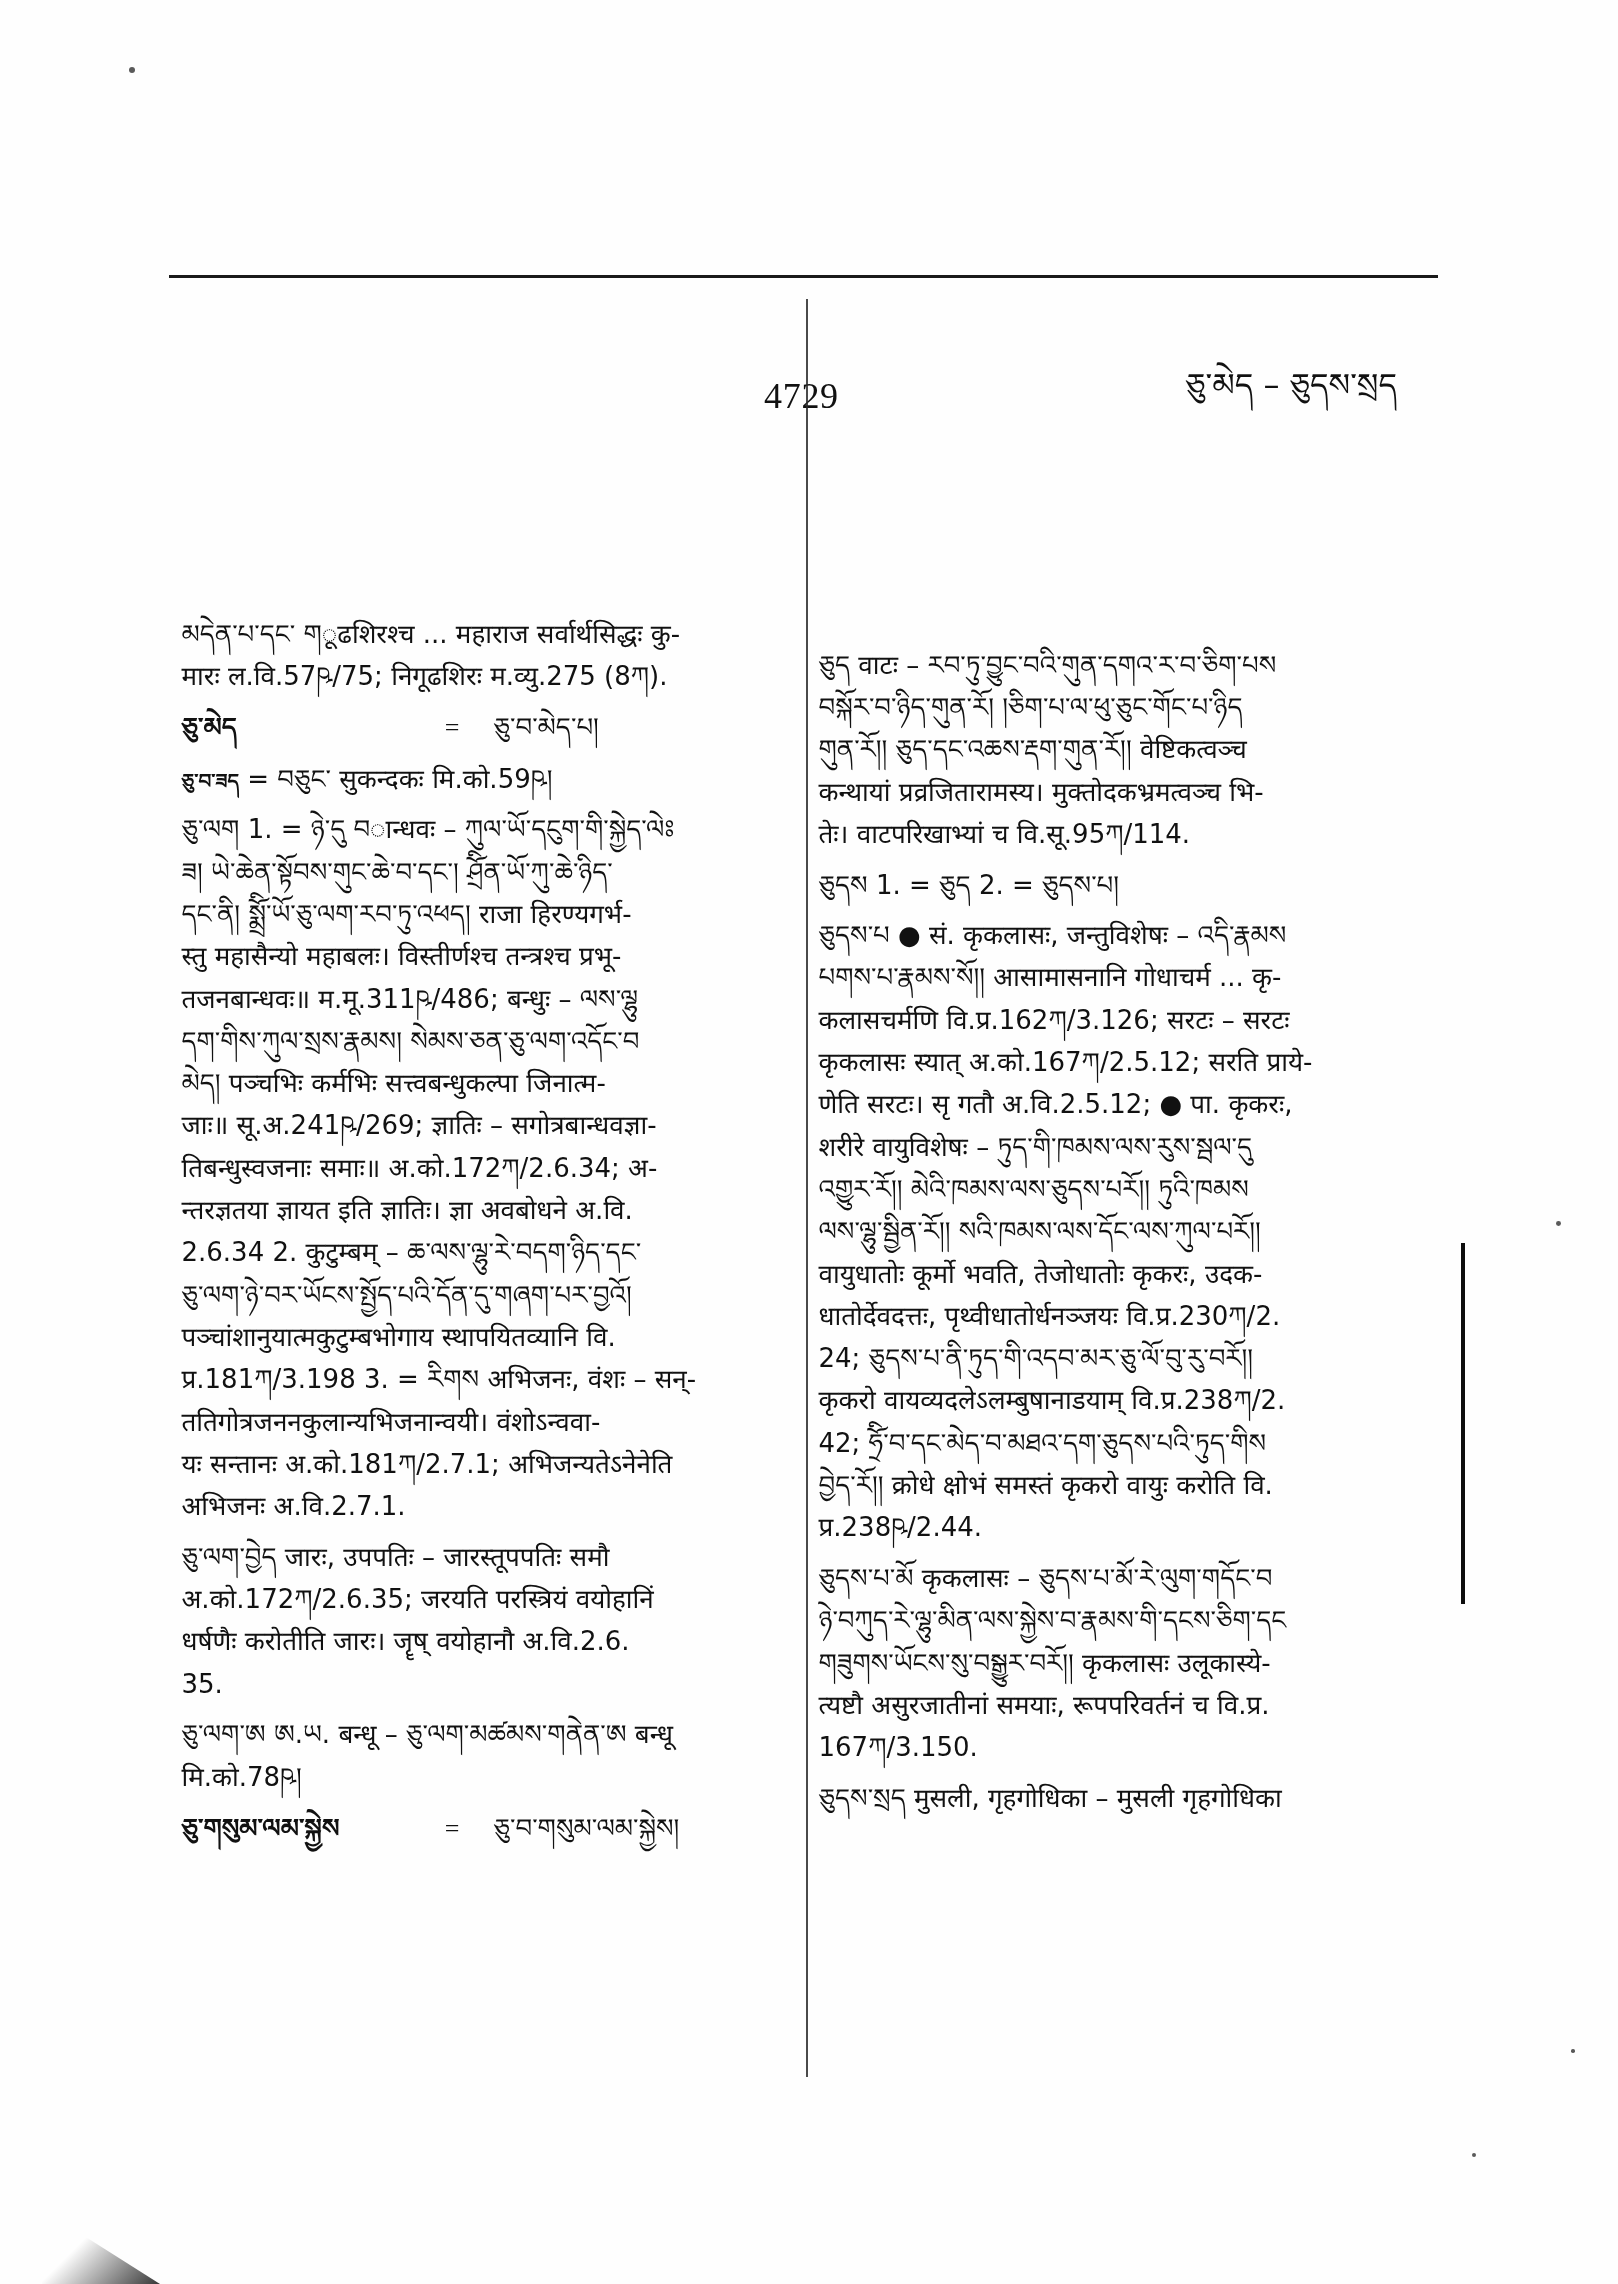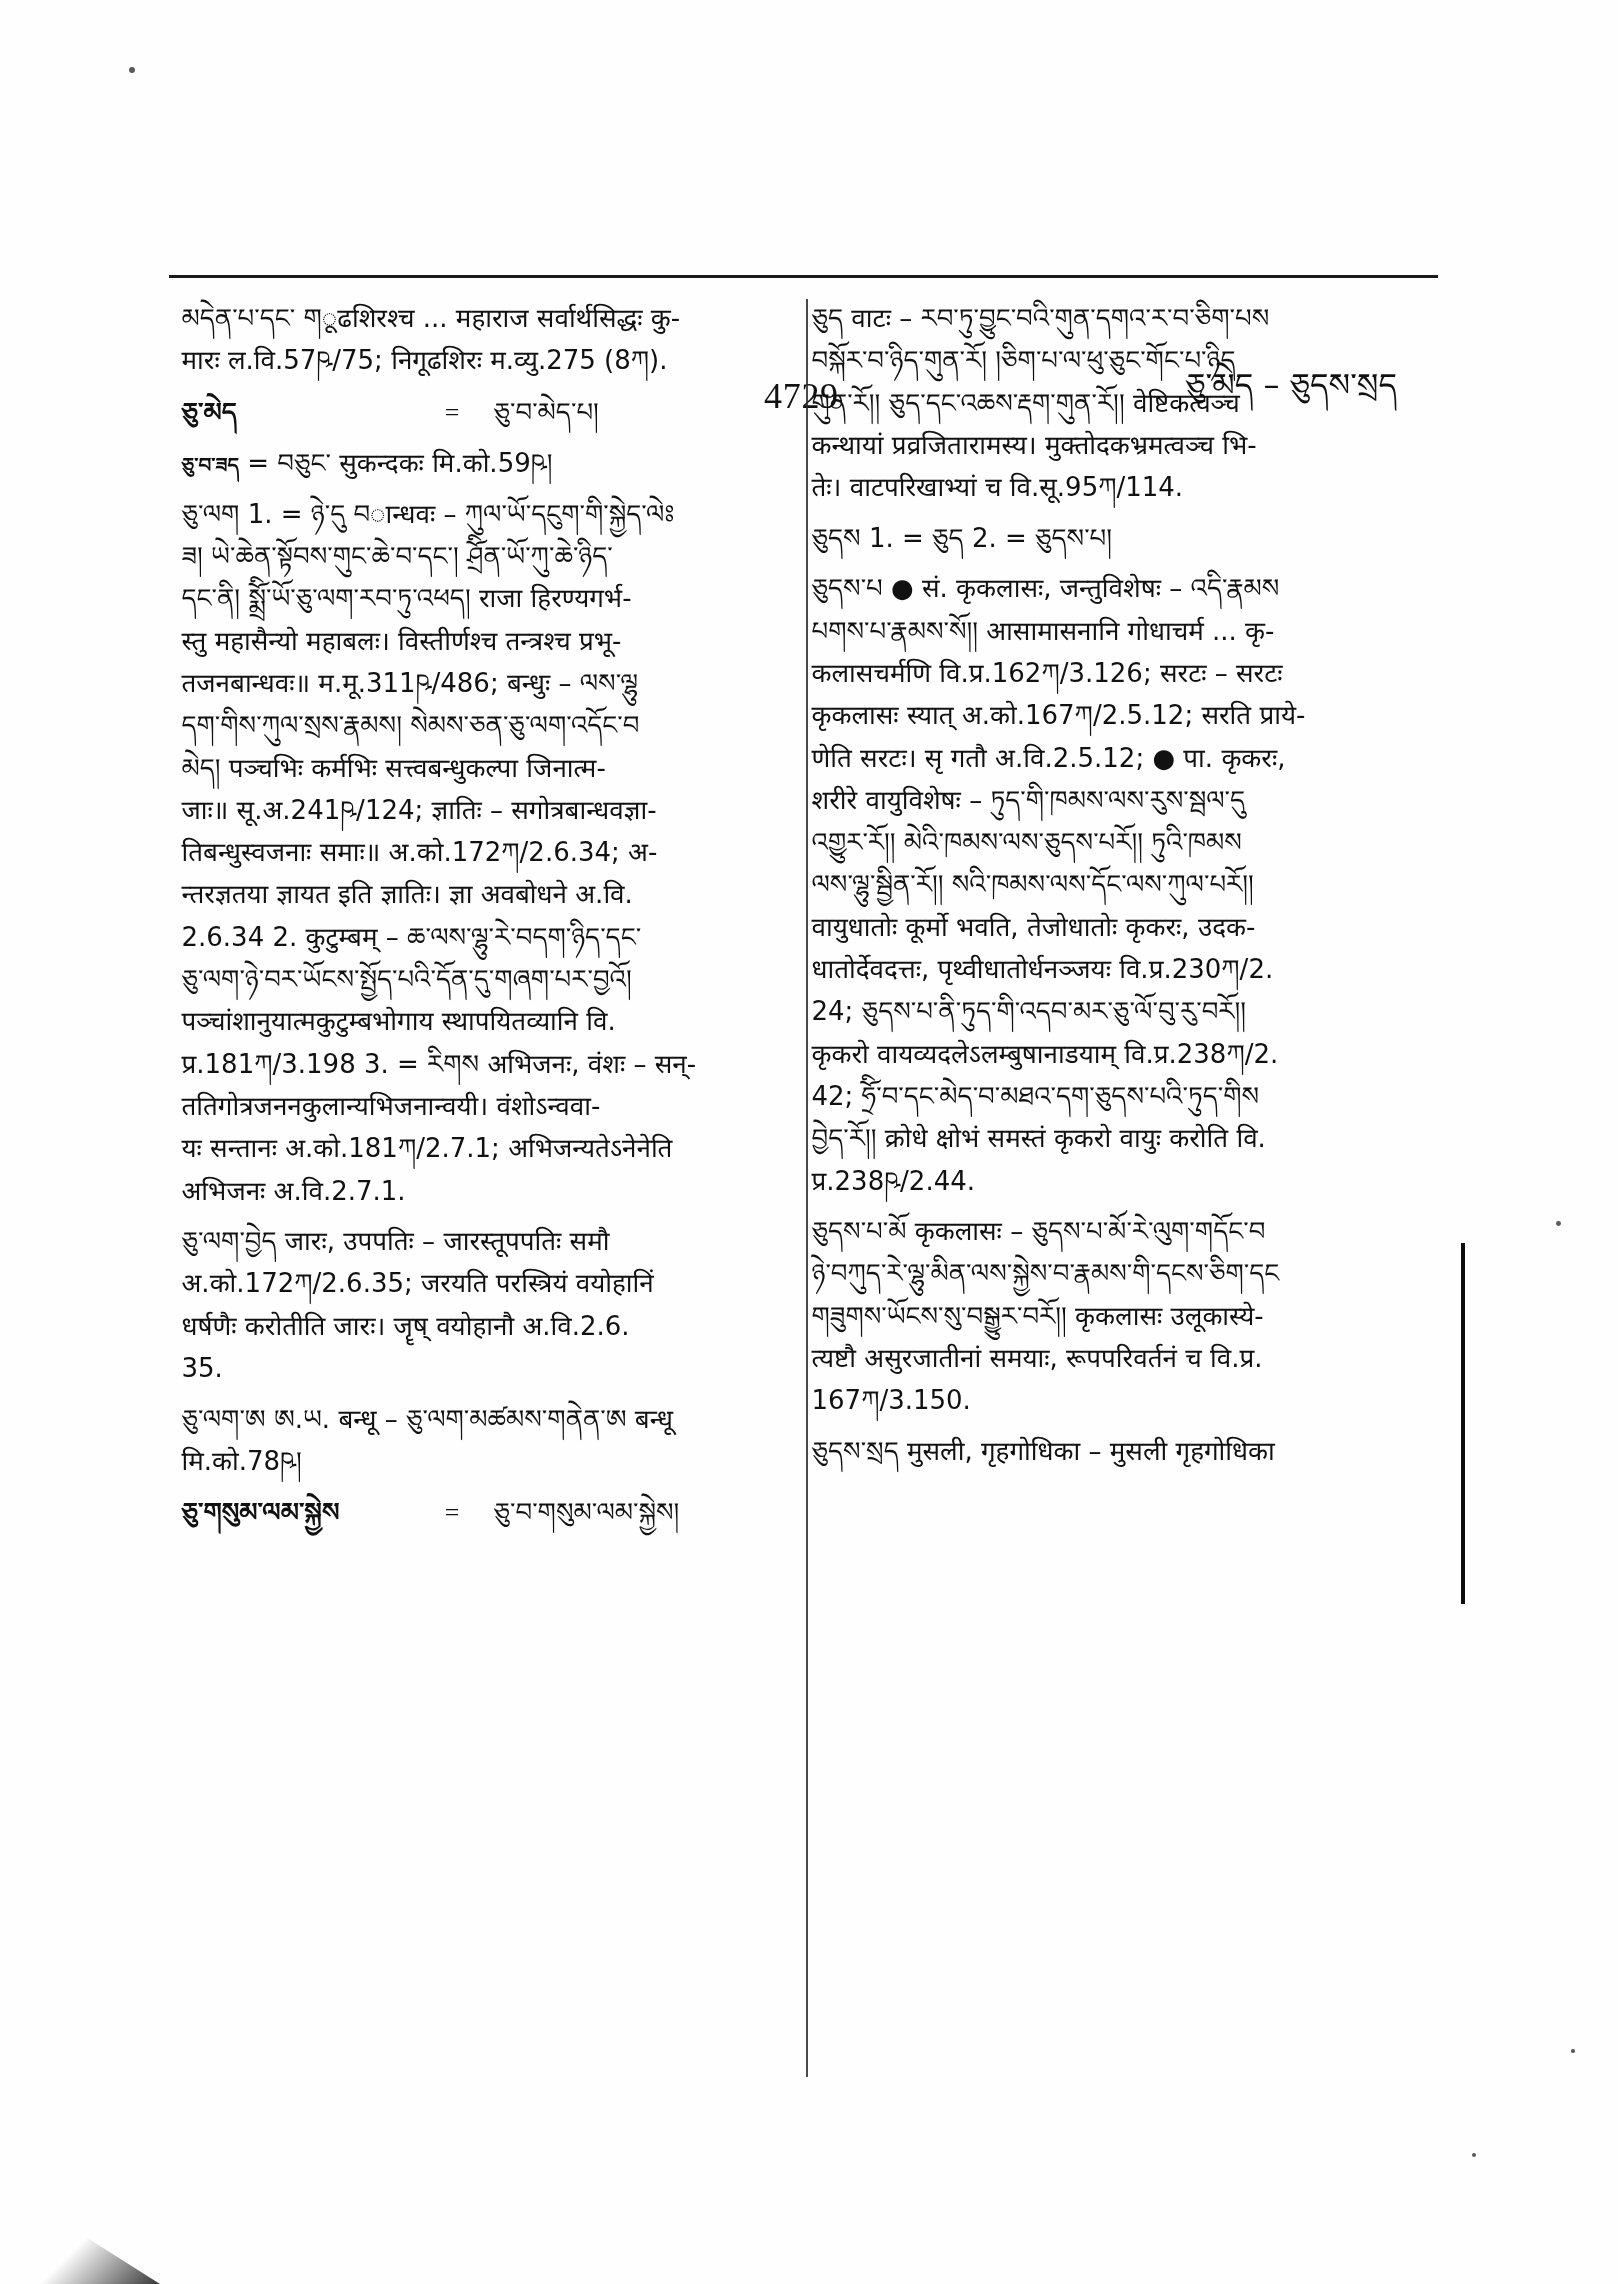--- a/index.html
+++ b/index.html
@@ -56,25 +56,26 @@
     position: absolute;
     left: 169px;
     top: 275px;
     width: 1269px;
     height: 2.8px;
     background: #1a1a1a;
   }
   .columns {
     position: absolute;
     left: 169px;
-    top: 299px;
+    top: 314px;
     width: 1269px;
     height: 1847px;
     display: flex;
-    gap: 9px;
+    gap: 16px;
+    align-items: center;
   }
   .col {
     width: 621px;
     padding: 0 7px 0 12.5px;
     box-sizing: border-box;
   }
   .col-divider {
     position: absolute;
     left: 806px;
     top: 299px;
@@ -181,21 +182,21 @@
       </div>
 
       <div class="entry">
         <p class="para hang">ཅུ་ལག 1. = ཉེ་དུ བान्धवः – ཀུལ་ཡོ་དངུག་གི་སྐྱེད་ལེཿ</p>
         <p class="para">ཟ། ཡེ་ཆེན་སྟོབས་གུང་ཆེ་བ་དང་། ཤྲོིན་ཡོ་ཀུ་ཆེ་ཉིད་</p>
         <p class="para">དང་ནི། སྨྲོི་ཡོ་ཅུ་ལག་རབ་ཏུ་འཕད། राजा हिरण्यगर्भ-</p>
         <p class="para">स्तु महासैन्यो महाबलः। विस्तीर्णश्च तन्त्रश्च प्रभू-</p>
         <p class="para">तजनबान्धवः॥ म.मू.311ཥ/486; बन्धुः – ལས་ལྷུ</p>
         <p class="para">དག་གིས་ཀུལ་སྲས་རྣམས། སེམས་ཅན་ཅུ་ལག་འདོང་བ</p>
         <p class="para">མེད། पञ्चभिः कर्मभिः सत्त्वबन्धुकल्पा जिनात्म-</p>
-        <p class="para">जाः॥ सू.अ.241ཥ/124; ज्ञातिः – सगोत्रबान्धवज्ञा-</p>
+        <p class="para">जाः॥ सू.अ.241ཥ/269; ज्ञातिः – सगोत्रबान्धवज्ञा-</p>
         <p class="para">तिबन्धुस्वजनाः समाः॥ अ.को.172ཀ/2.6.34; अ-</p>
         <p class="para">न्तरज्ञतया ज्ञायत इति ज्ञातिः। ज्ञा अवबोधने अ.वि.</p>
         <p class="para">2.6.34  2. कुटुम्बम् – ཆ་ལས་ལྷུ་རེ་བདག་ཉིད་དང་</p>
         <p class="para">ཅུ་ལག་ཉེ་བར་ཡོངས་སྤྱོད་པའི་དོན་དུ་གཞག་པར་བྱའོ།</p>
         <p class="para">पञ्चांशानुयात्मकुटुम्बभोगाय स्थापयितव्यानि वि.</p>
         <p class="para">प्र.181ཀ/3.198  3. = རིགས अभिजनः, वंशः – सन्-</p>
         <p class="para">ततिगोत्रजननकुलान्यभिजनान्वयी। वंशोऽन्ववा-</p>
         <p class="para">यः सन्तानः अ.को.181ཀ/2.7.1; अभिजन्यतेऽनेनेति</p>
         <p class="para">अभिजनः अ.वि.2.7.1.</p>
         <p class="para"></p>

